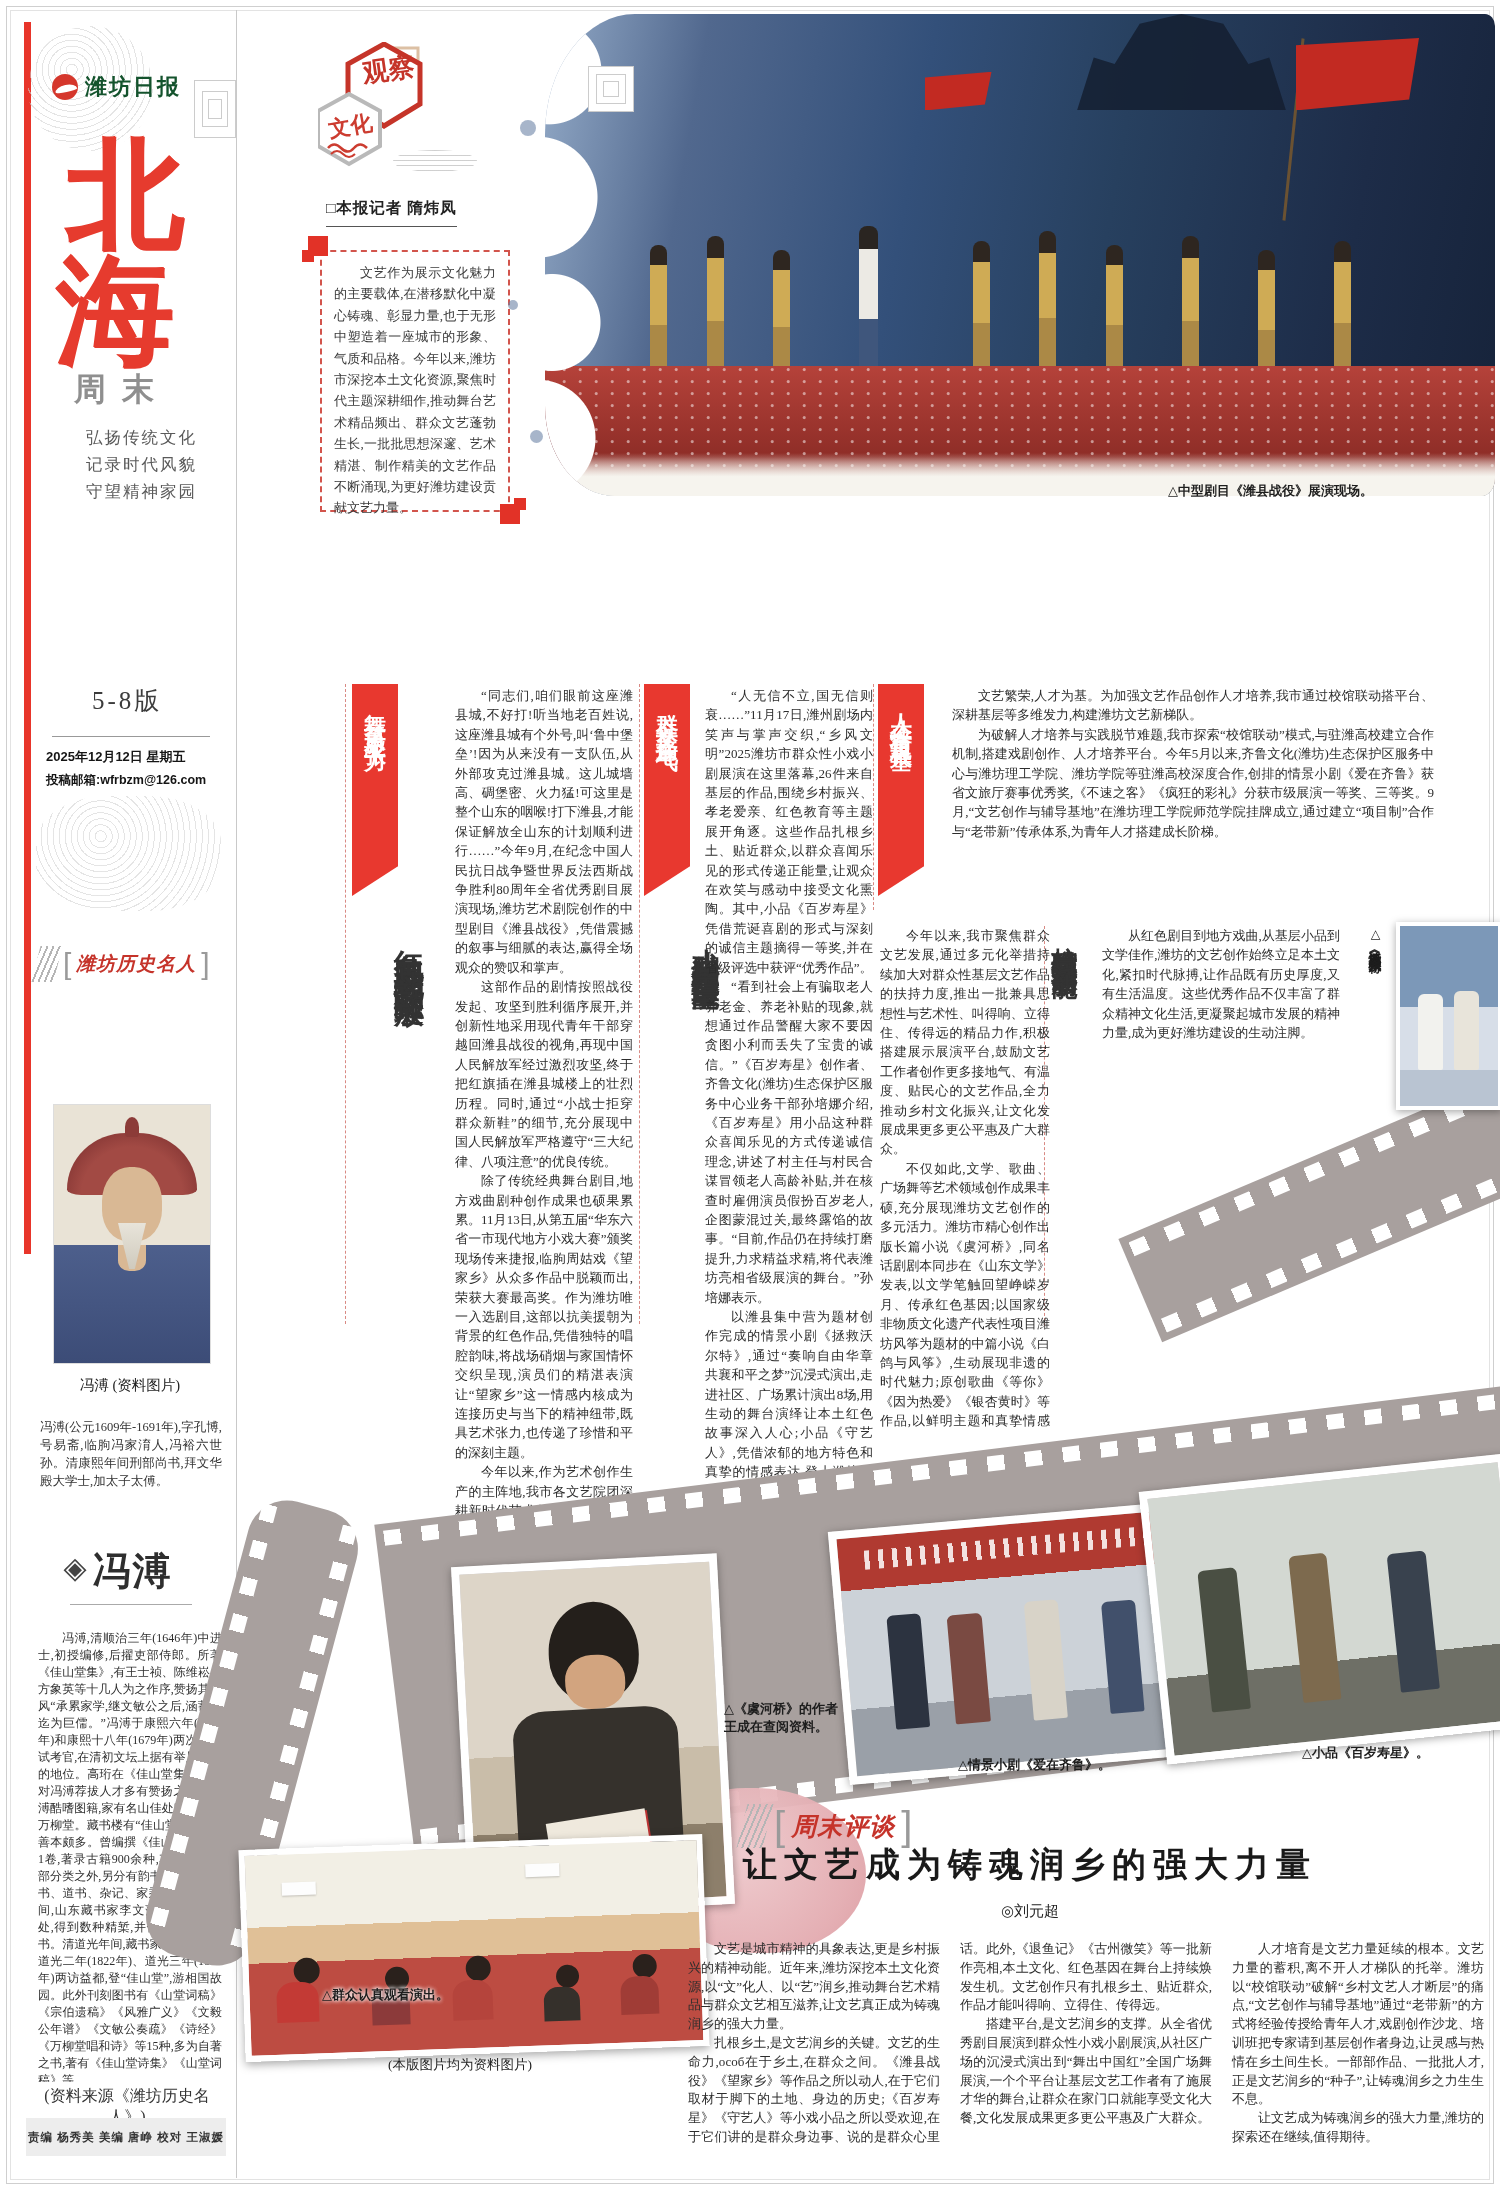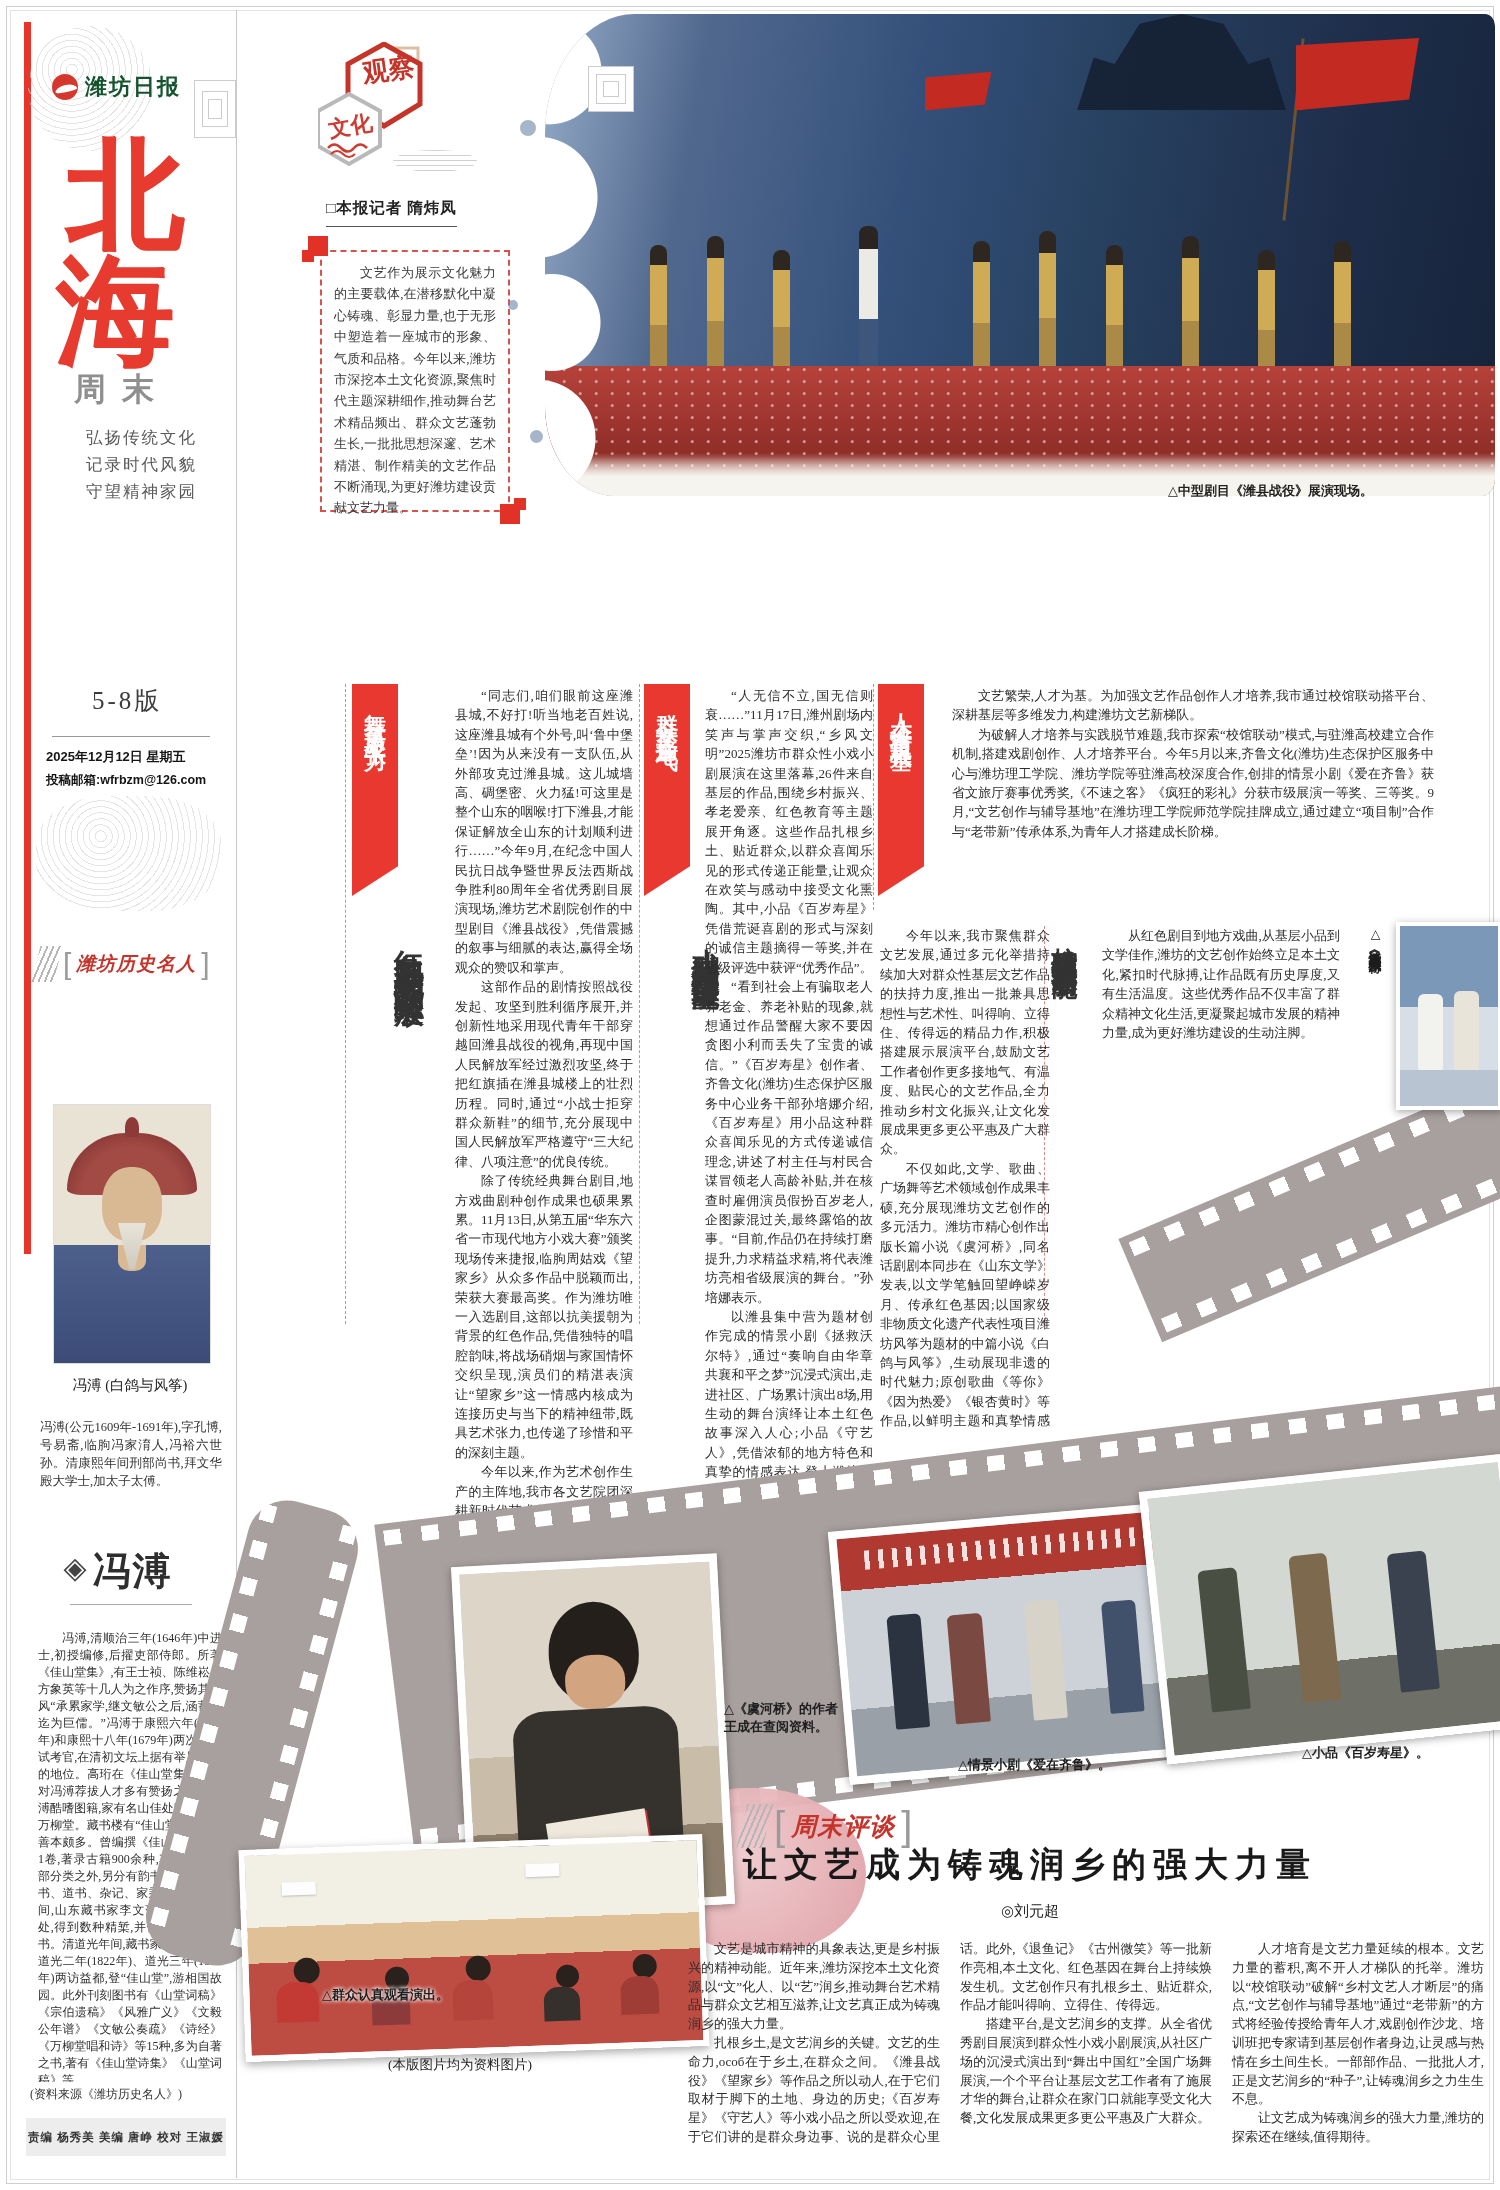--- a/index.html
+++ b/index.html
@@ -40,21 +40,21 @@
   .p-beard{position:absolute;left:64px;top:118px;width:28px;height:46px;background:linear-gradient(180deg,#e8e4da,#cfcabd);clip-path:polygon(0 0,100% 0,60% 100%,40% 100%);}
   .p-robe{position:absolute;left:0;top:140px;width:156px;height:118px;background:linear-gradient(180deg,#4d5f8c,#3c4c77);}
   .p-robe::before{content:"";position:absolute;left:64px;top:0;width:28px;height:26px;background:#d9b894;border-radius:0 0 40% 40%;}
   .p-caption{position:absolute;left:30px;top:1376px;width:200px;text-align:center;font-size:14.5px;color:#222;}
   .sb-text{font-size:12.5px;line-height:18px;text-align:justify;color:#333;}
   .fp-head{position:absolute;left:0;top:1546px;width:236px;text-align:center;font-size:38px;font-weight:700;color:#2e2e2e;letter-spacing:2px;}
   .fp-head .dia{font-size:30px;color:#444;vertical-align:6px;margin-right:4px;}
   .fp-rule{position:absolute;left:70px;top:1604px;width:122px;height:1px;background:#aaa;}
   .bio{position:absolute;left:38px;top:1630px;width:184px;height:452px;overflow:hidden;font-size:12px;line-height:17px;text-align:justify;color:#2f2f2f;}
   .bio p{margin:0;text-indent:2em;}
-  .src{position:absolute;left:30px;top:2086px;width:194px;text-align:left;font-size:12px;color:#333;}
+  .src{position:absolute;left:30px;top:2086px;width:194px;text-align:center;font-size:16px;color:#333;}
   .sb-footer{position:absolute;left:26px;top:2118px;width:200px;height:38px;background:#ededed;display:flex;align-items:center;justify-content:center;
              font-size:11.5px;font-weight:700;color:#333;letter-spacing:1px;font-family:"Liberation Sans",sans-serif;}
   
   .reporter{position:absolute;left:326px;top:198px;font-size:15.5px;font-weight:700;color:#222;border-bottom:1px solid #555;padding-bottom:7px;letter-spacing:1px;}
   .lede{position:absolute;left:320px;top:250px;width:190px;height:262px;border:2px dashed #d2544c;padding:10px 12px;box-sizing:border-box;
         font-size:13px;line-height:21.4px;text-align:justify;color:#3a3a3a;}
   .lede p{margin:0;text-indent:2em;}
   .lede::before{content:"";position:absolute;left:-14px;top:-16px;width:20px;height:20px;background:#e23227;box-shadow:-10px 10px 0 -4px #e23227;}
   .lede::after{content:"";position:absolute;right:-12px;bottom:-14px;width:20px;height:20px;background:#e23227;box-shadow:10px -10px 0 -4px #e23227;}
   .mainphoto{position:absolute;left:545px;top:14px;width:950px;height:482px;overflow:hidden;
@@ -177,21 +177,21 @@
     <span class="badge-red" style="font-size:19px;">潍坊历史名人</span>
     <span class="bracket">]</span>
   </div>
 
   <div class="portrait">
     <div class="p-hat"></div>
     <div class="p-face"></div>
     <div class="p-robe"></div>
     <div class="p-beard"></div>
   </div>
-  <div class="p-caption">冯溥 (白鸽与风筝)</div>
+  <div class="p-caption">冯溥 (资料图片)</div>
   <div class="sb-text abs" style="left:40px;top:1418px;width:182px;">冯溥(公元1609年-1691年),字孔博,号易斋,临朐冯家淯人,冯裕六世孙。清康熙年间刑部尚书,拜文华殿大学士,加太子太傅。</div>
   <div class="fp-head"><span class="dia">◈</span><span>冯溥</span></div>
   <div class="fp-rule"></div>
   <div class="bio">
       <p>冯溥,清顺治三年(1646年)中进士,初授编修,后擢吏部侍郎。所著《佳山堂集》,有王士祯、陈维崧、方象英等十几人为之作序,赞扬其文风“承累家学,继文敏公之后,涵蓄演迄为巨儒。”冯溥于康熙六年(1667年)和康熙十八年(1679年)两次任会试考官,在清初文坛上据有举足轻重的地位。高珩在《佳山堂集》序中对冯溥荐拔人才多有赞扬之语。冯溥酷嗜图籍,家有名山佳处曰偶园、万柳堂。藏书楼有“佳山堂”,藏书中善本颇多。曾编撰《佳山堂书目》1卷,著录古籍900余种,其中除了四部分类之外,另分有韵书、佛书、医书、道书、杂记、家乘等。乾隆年间,山东藏书家李文藻曾访其藏书处,得到数种精椠,并借录过不少藏书。清道光年间,藏书家刘喜海曾在道光二年(1822年)、道光三年(1823年)两访益都,登“佳山堂”,游相国故园。此外刊刻图书有《山堂词稿》《宗伯遗稿》《风雅广义》《文毅公年谱》《文敏公奏疏》《诗经》《万柳堂唱和诗》等15种,多为自著之书,著有《佳山堂诗集》《山堂词稿》等。</p>
     </div>
   <div class="src">(资料来源《潍坊历史名人》)</div>
   <div class="sb-footer">责编 杨秀美 美编 唐峥 校对 王淑媛</div>
 
   <div class="abs" style="left:318px;top:42px;">

